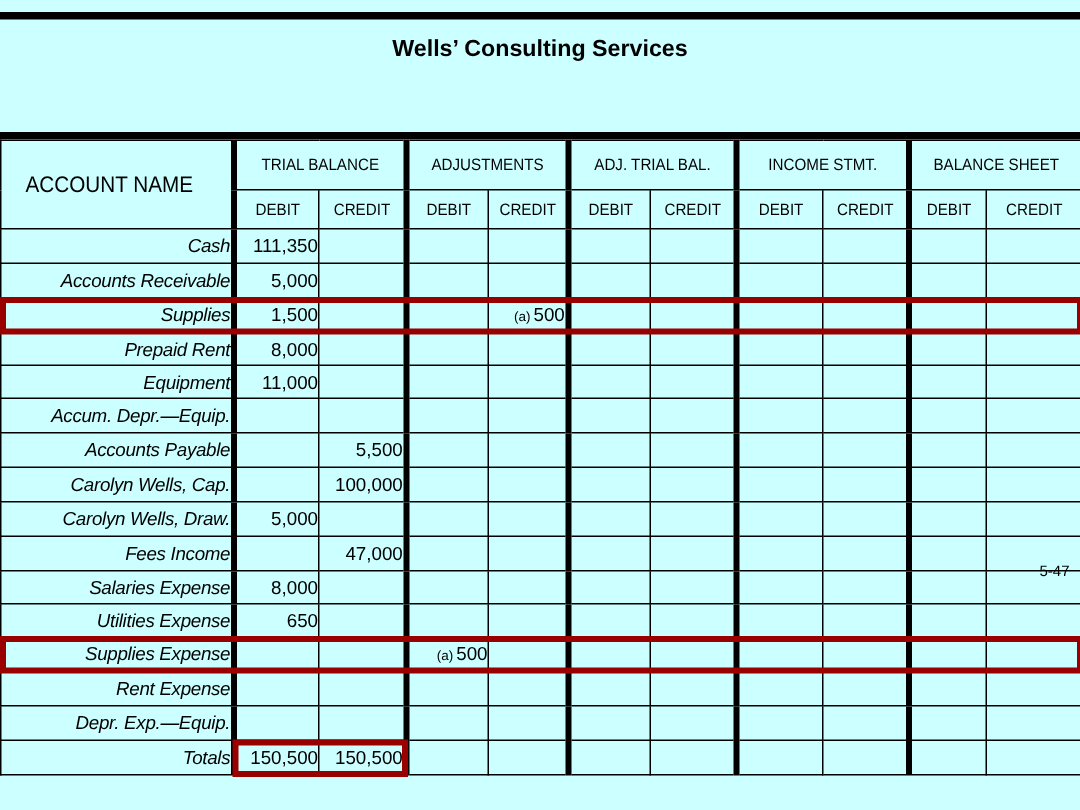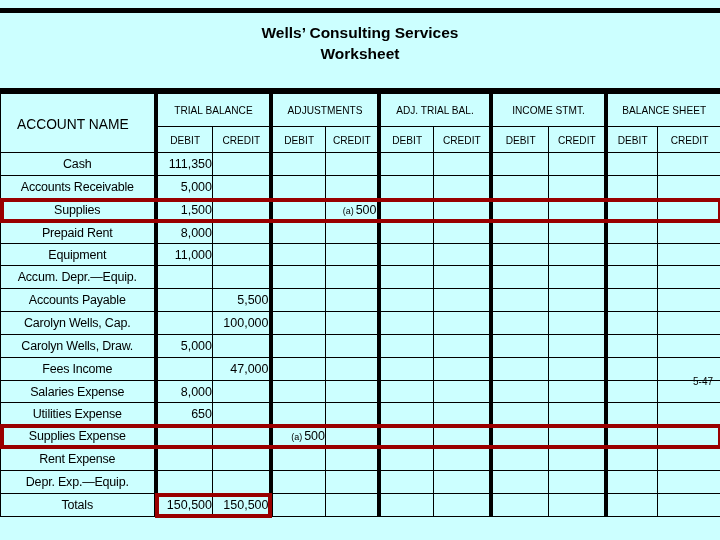--- a/index.html
+++ b/index.html
@@ -75,23 +75,24 @@
     font-size:15px;
     text-align:center;
     padding-left:6px;
     vertical-align:middle;
     transform:none;
   }
   th.acctname span{display:inline-block;transform:scaleX(0.92);transform-origin:left center;}
 
   
   td.acct{
+    font-style:italic;
     font-weight:bold;
     font-size:12.5px;
-    text-align:center;
+    text-align:right;
     padding-left:6px;
     white-space:nowrap;
     letter-spacing:-0.2px;
   }
   td.num{
     font-weight:bold;
     font-size:12.5px;
     text-align:right;
     padding-right:4px;
     white-space:nowrap;
@@ -128,21 +129,20 @@
 </style>
 </head>
 <body>
 
 <div id="slide">
 
   <div class="top-rule"></div>
 
   <div class="title-area">
     <div>Wells’ Consulting Services</div>
-    <div>Worksheet</div>
   </div>
   <div class="title-rule"></div>
 
   <table class="ws">
     <colgroup>
       <col style="width:155px">
       <col style="width:57px">
         <col style="width:58px">
       <col style="width:55px">
         <col style="width:53px">

